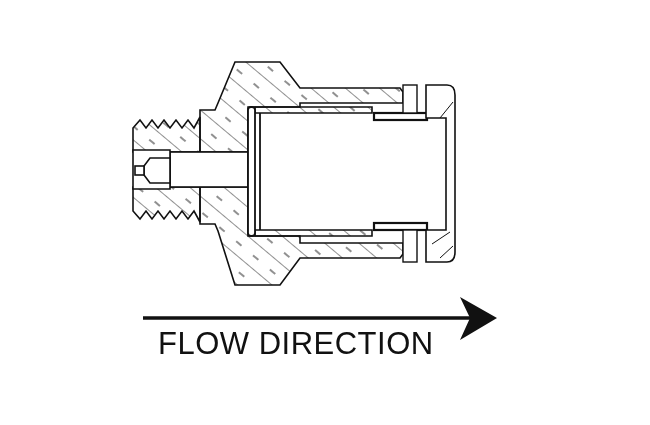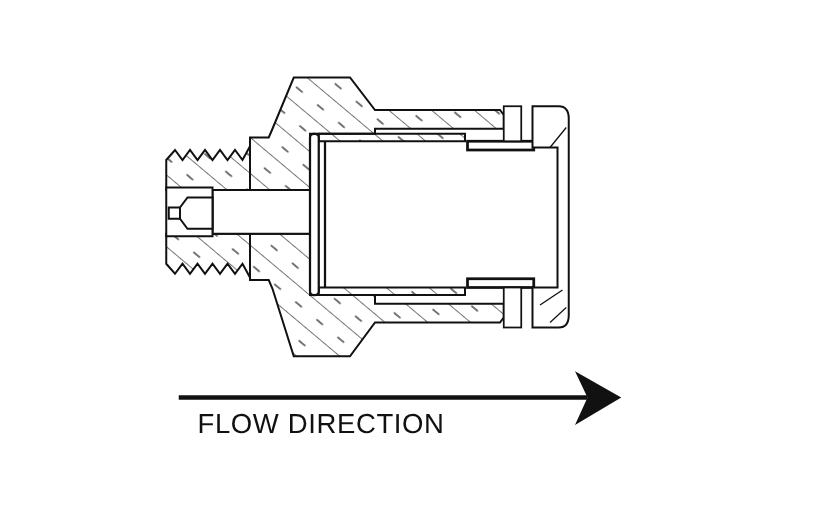--- a/index.html
+++ b/index.html
@@ -1,18 +1,18 @@
 <!DOCTYPE html>
 <html><head>
 <meta charset="utf-8">
 <style>
   html, body { margin:0; padding:0; background:#ffffff; }
   body { width:650px; height:425px; position:relative; overflow:hidden; font-family:"Liberation Sans", sans-serif; }
   #drawing { position:absolute; left:0; top:0; width:650px; height:425px; }
-  .label { position:absolute; left:158px; top:326px; font-size:22px; color:#111; letter-spacing:0.5px; white-space:nowrap; }
+  .label { position:absolute; left:158px; top:326px; font-size:31px; color:#111; letter-spacing:0.5px; white-space:nowrap; }
 </style>
 </head>
 <body>
 
 <svg id="drawing" viewBox="0 0 650 425" xmlns="http://www.w3.org/2000/svg">
   <defs>
     <pattern id="hatch" patternUnits="userSpaceOnUse" width="22" height="22" patternTransform="rotate(-50)">
       <line x1="0" y1="0" x2="0" y2="22" stroke="#222" stroke-width="1"></line>
       <line x1="11" y1="6" x2="11" y2="13" stroke="#222" stroke-width="1"></line>
     </pattern>

